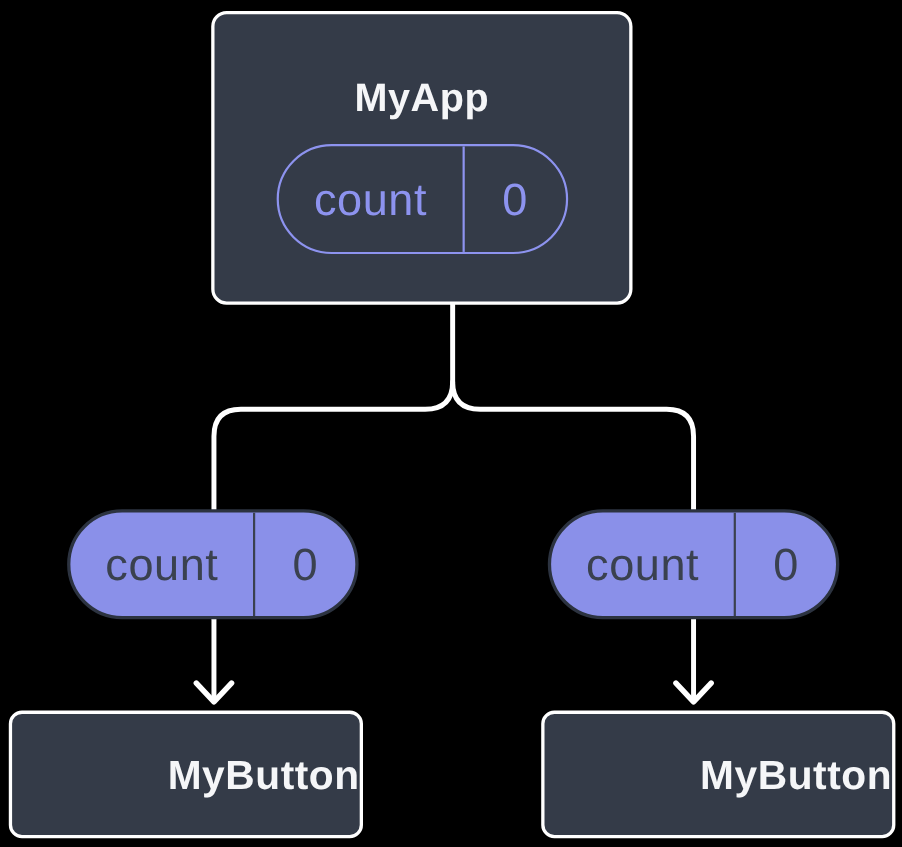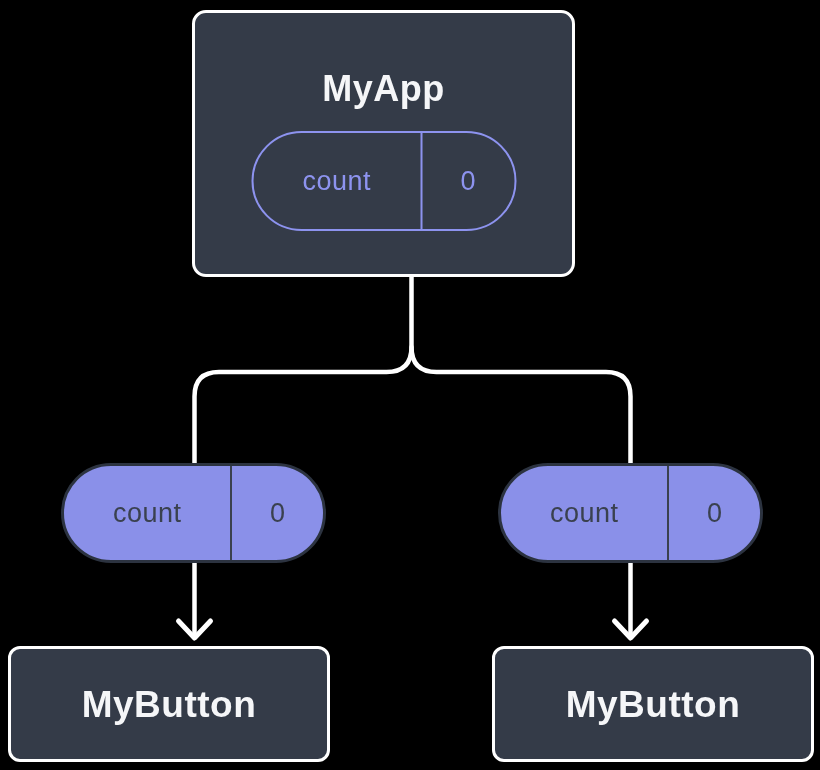--- a/index.html
+++ b/index.html
@@ -31,26 +31,26 @@
   .node-title{
     position:absolute;left:0;width:100%;text-align:center;
     color:var(--node-title-text);font-weight:700;line-height:1;
     letter-spacing:.5px;
   }
   .node-root .node-title{top:58px;font-size:36px;}
   .node-child{
     left:8px;top:646px;width:322px;height:116px;border-radius:12px;
     display:flex;align-items:center;justify-content:center;
   }
-  .node-child .node-title{position:static;font-size:37px;}
+  .node-child .node-title{position:static;font-size:37px;text-align:right;}
   .node-child-right{left:492px;}
   .pill{
     position:absolute;box-sizing:border-box;display:flex;
     width:265px;height:100px;border-radius:50px;overflow:hidden;
-    font-size:27px;letter-spacing:.5px;
+    font-size:41px;letter-spacing:.5px;
   }
   .pill .seg{display:flex;align-items:center;justify-content:center;box-sizing:border-box;}
   .pill .seg-label{flex:0 0 65%;}
   .pill .seg-value{flex:1 1 auto;}
   .pill-outline{
     left:50%;top:118px;transform:translateX(-50%);
     border:2px solid var(--pill-outline);color:var(--pill-outline);
     background:transparent;
   }
   .pill-outline .seg-label{border-right:2px solid var(--pill-outline);}

